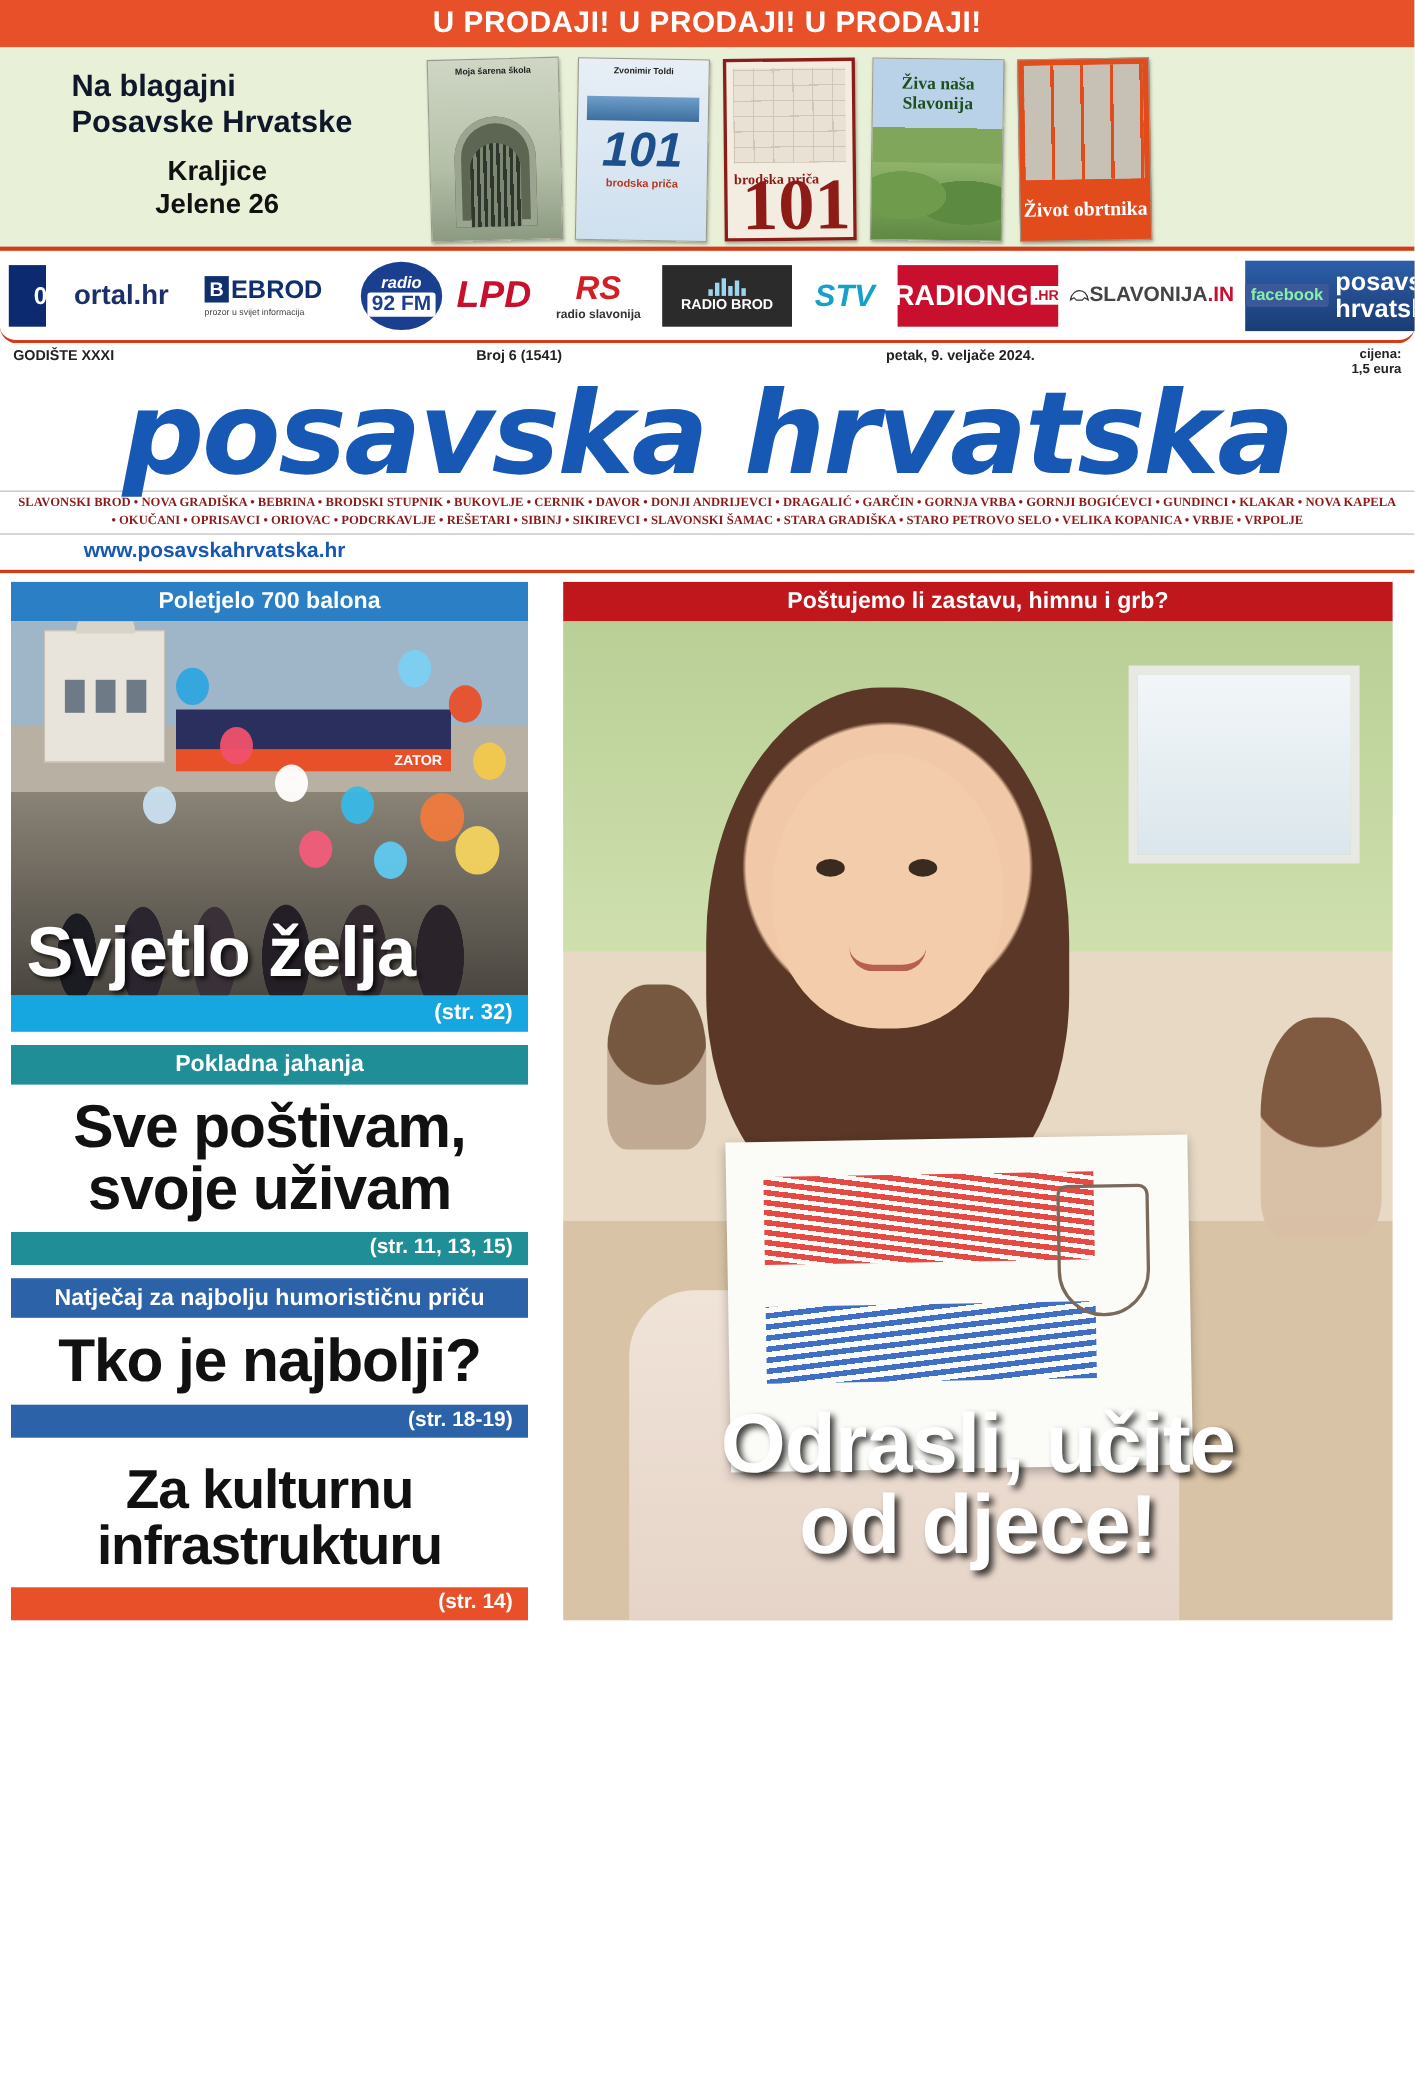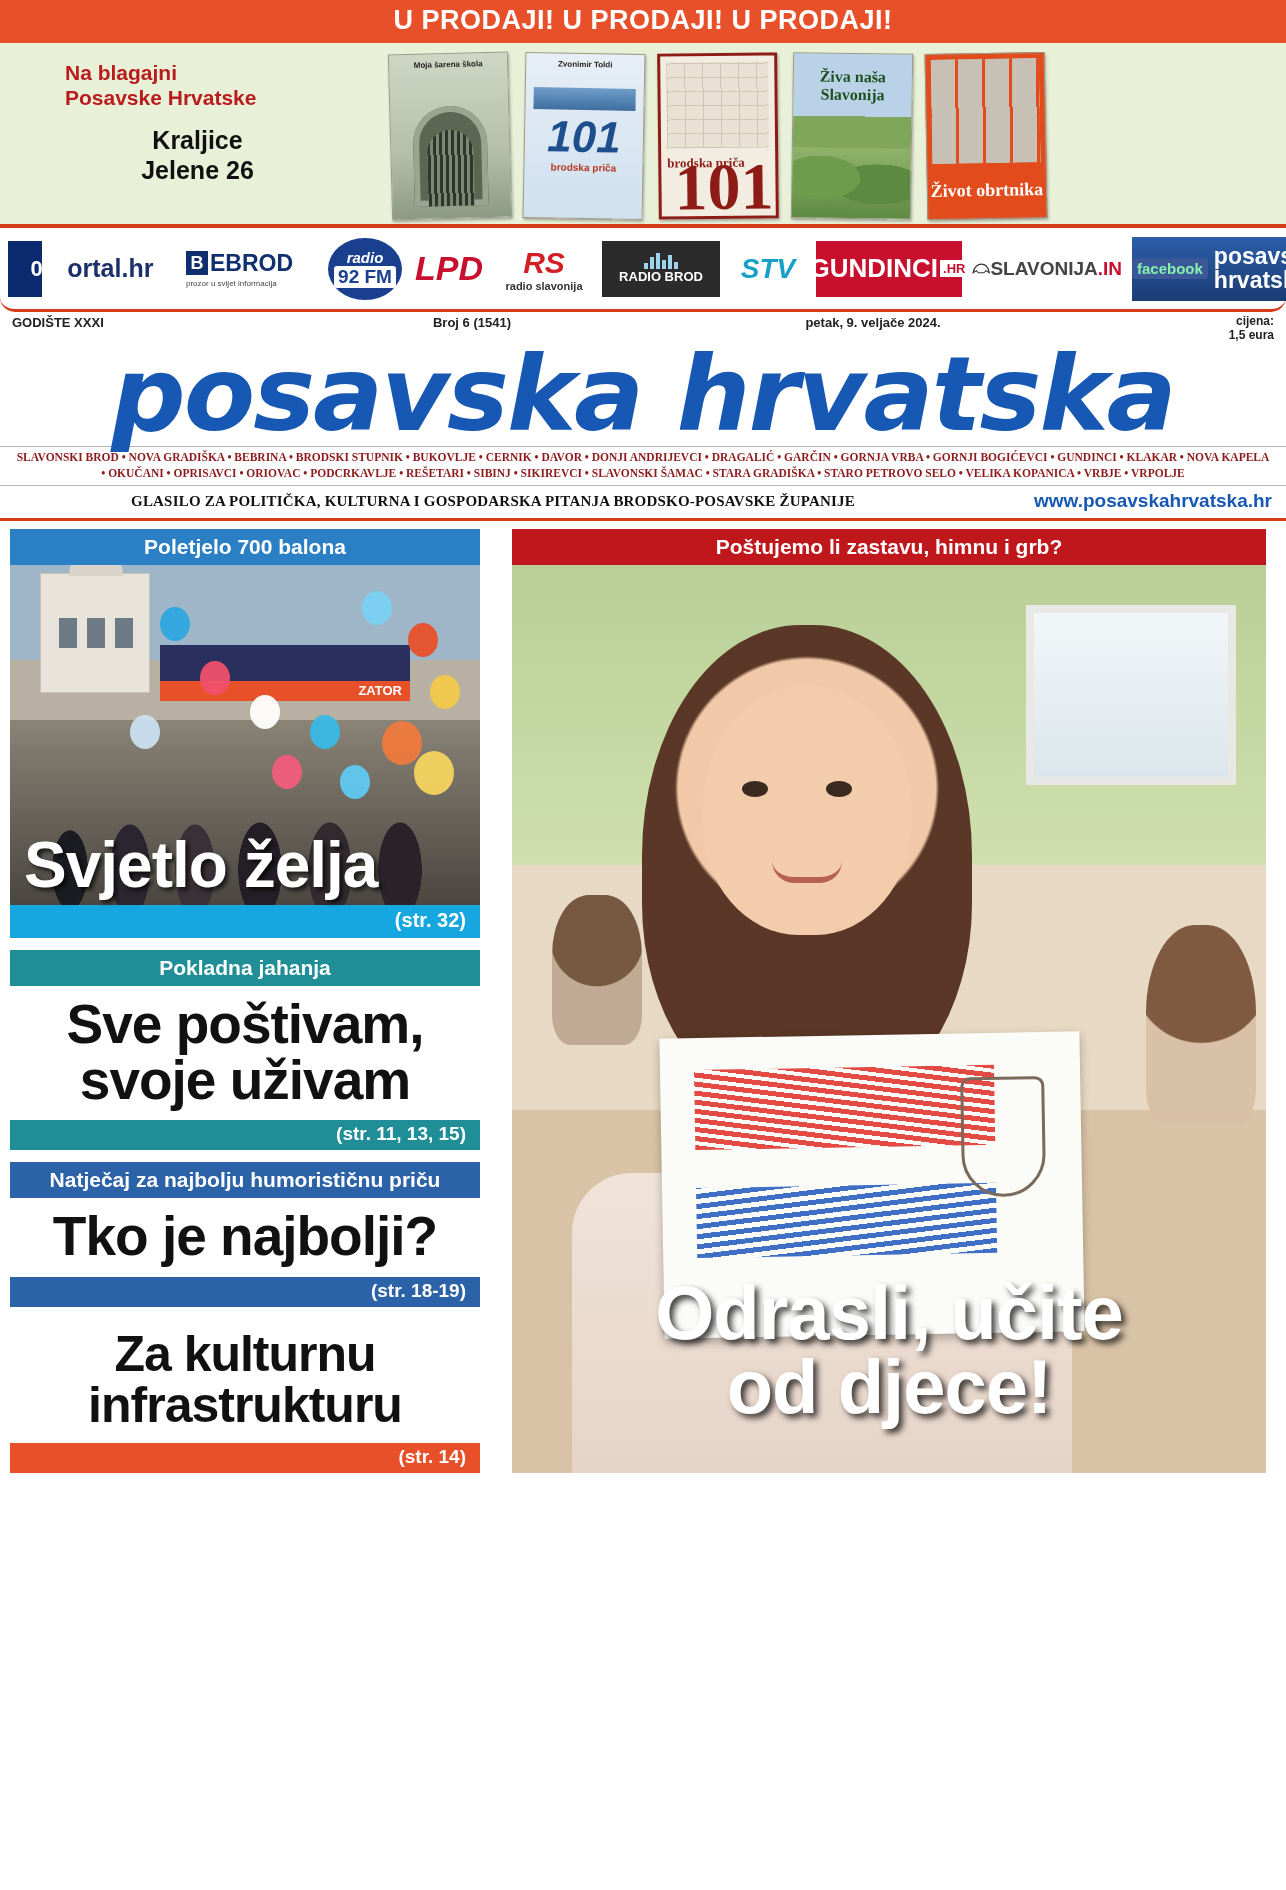--- a/index.html
+++ b/index.html
@@ -32,23 +32,23 @@
     background: #e9f0d8;
     padding: 6px 10px 10px 10px;
     height: 181px;
   }
   .ad-text {
     width: 380px;
     padding-left: 55px;
     padding-top: 12px;
   }
   .ad-text .l1 {
-    font-size: 21px;
-    font-weight: bold;
-    color: #b91c1c;
+    font-size: 28px;
+    font-weight: bold;
+    color: #0f172a;
     line-height: 1.18;
   }
   .ad-text .l2 {
     margin-top: 14px;
     text-align: center;
     font-size: 25px;
     font-weight: bold;
     color: #111;
     line-height: 1.2;
     padding-right: 60px;
@@ -507,21 +507,21 @@
         <i style="height:9px"></i>
         <i style="height:14px"></i>
         <i style="height:7px"></i>
     </span>
     <span>RADIO BROD</span>
   </div>
   <div class="logo lg7">
       <span>STV</span>
     </div>
   <div class="logo lg8">
-    <span>GUNDINCI</span>
+    <span>RADIONG</span>
       <span class="hr">.HR</span>
   </div>
   <div class="logo lg9">
     <svg width="34" height="22" viewBox="0 0 34 22">
       <path d="M2 18 C4 6 12 2 17 2 C23 2 30 6 32 18 L26 14 L22 18 L12 18 L8 14 Z" fill="none" stroke="#333" stroke-width="2"></path>
     </svg>
     <span>SLAVONIJA</span>
       <span class="in">.IN</span>
   </div>
   <div class="logo lg10">
@@ -533,21 +533,20 @@
 <div class="masthead-wrap">
   <div class="mast-meta">
     <div class="god">GODIŠTE XXXI</div>
     <div class="broj">Broj 6 (1541)</div>
     <div class="dat">petak, 9. veljače 2024.</div>
     <div class="cij">cijena:<br>1,5 eura</div>
   </div>
   <div class="mast-title">posavska hrvatska</div>
   <div class="mast-towns">SLAVONSKI BROD • NOVA GRADIŠKA • BEBRINA • BRODSKI STUPNIK • BUKOVLJE • CERNIK • DAVOR • DONJI ANDRIJEVCI • DRAGALIĆ • GARČIN • GORNJA VRBA • GORNJI BOGIĆEVCI • GUNDINCI • KLAKAR • NOVA KAPELA • OKUČANI • OPRISAVCI • ORIOVAC • PODCRKAVLJE • REŠETARI • SIBINJ • SIKIREVCI • SLAVONSKI ŠAMAC • STARA GRADIŠKA • STARO PETROVO SELO • VELIKA KOPANICA • VRBJE • VRPOLJE</div>
   <div class="mast-foot">
-    <div class="slogan">GLASILO ZA POLITIČKA, KULTURNA I GOSPODARSKA PITANJA BRODSKO-POSAVSKE ŽUPANIJE</div>
     <div class="site">www.posavskahrvatska.hr</div>
   </div>
 </div>
 
 <div class="content">
 
   <div class="col-left">
 
     <div>
       <div class="kicker k-blue">Poletjelo 700 balona</div>

